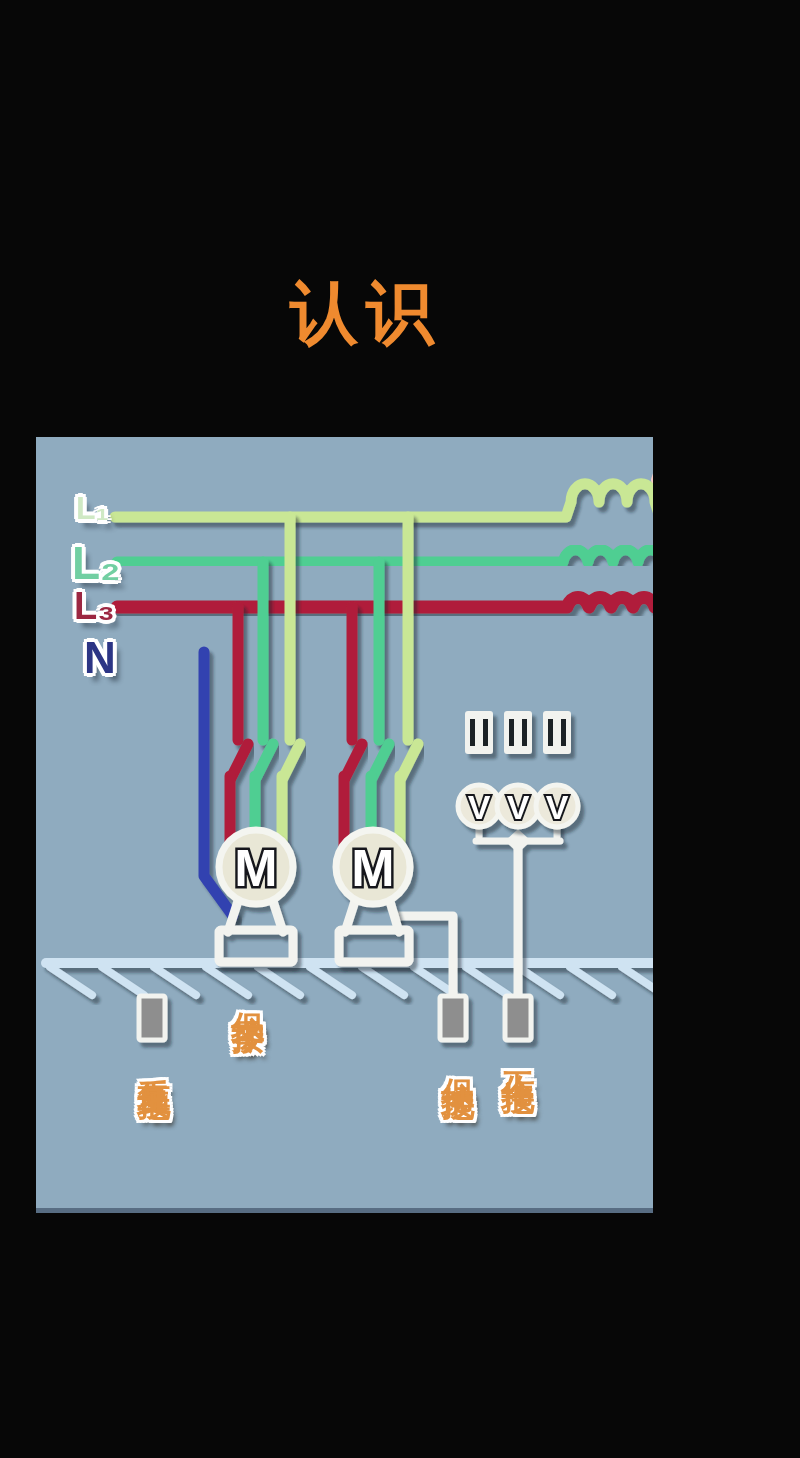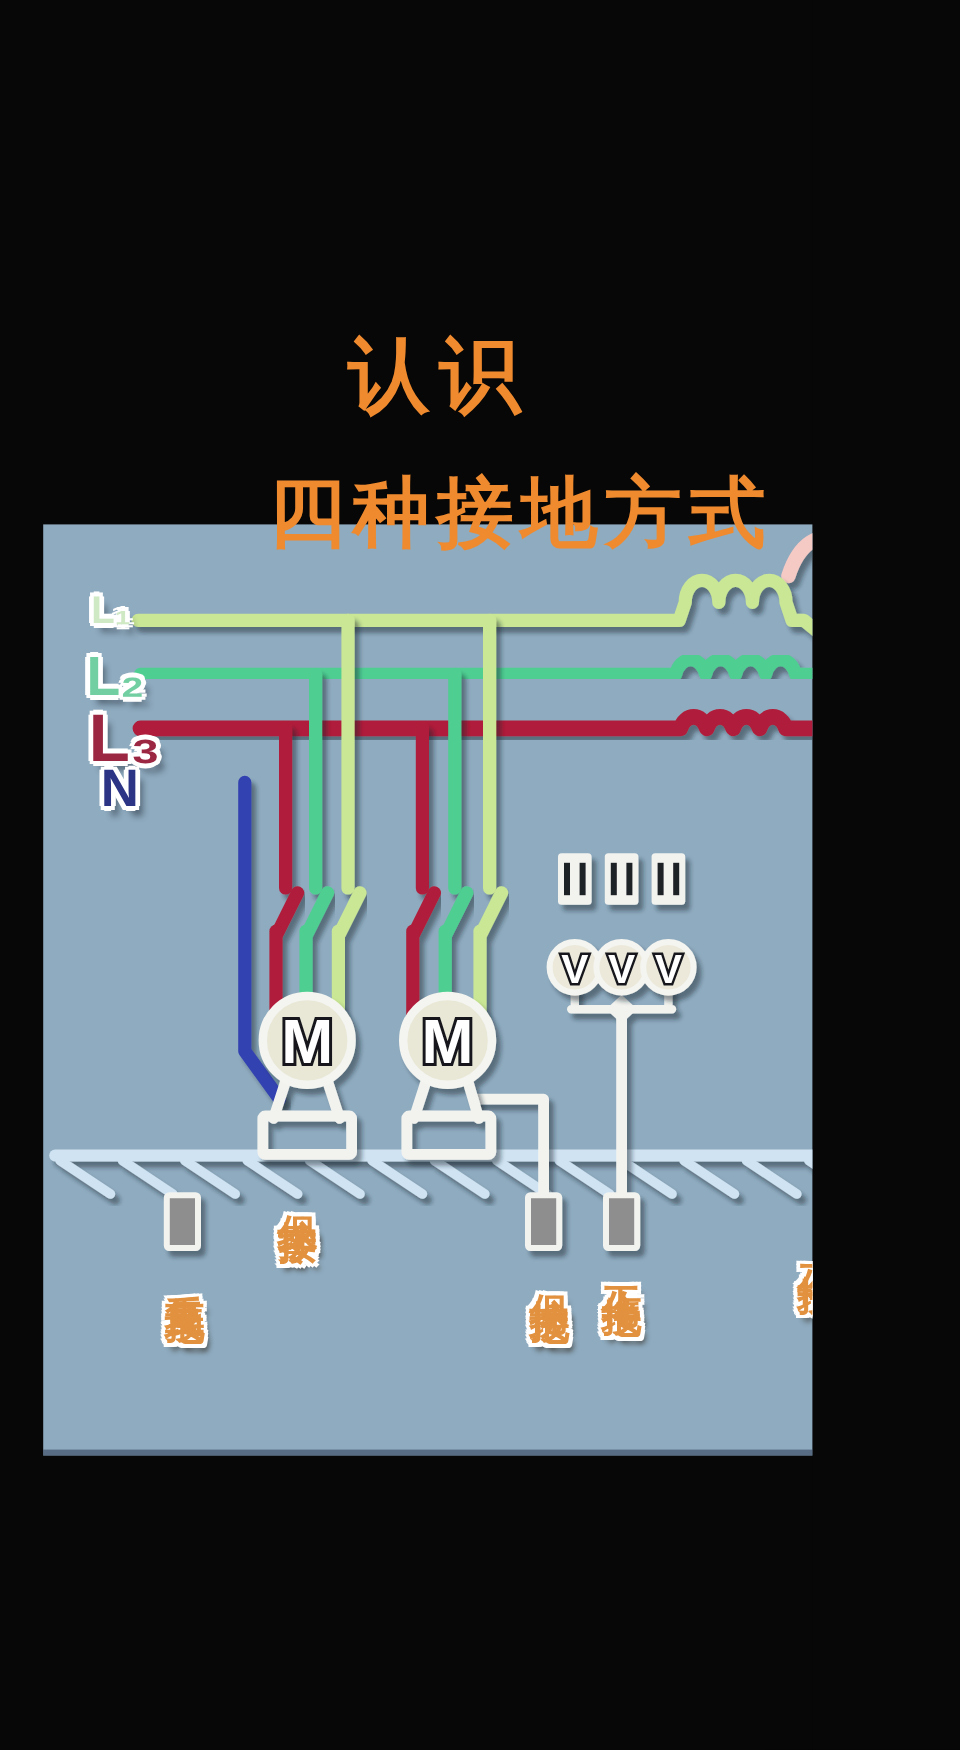--- a/index.html
+++ b/index.html
@@ -1,45 +1,44 @@
 <!DOCTYPE html>
 <html><head>
 <meta charset="utf-8">
 <style>
   html,body{margin:0;padding:0;background:#070707;}
   .stage{position:relative;width:653px;height:1458px;background:#070707;overflow:hidden;
-         font-family:"Liberation Sans","DejaVu Sans",sans-serif;padding-left:24px;}
+         font-family:"Liberation Sans","DejaVu Sans",sans-serif;}
   .title{position:absolute;color:#ef8a2f;font-weight:800;white-space:nowrap;z-index:5;}
   .t1{left:290px;top:268px;font-size:68px;letter-spacing:8px;}
   .t2{left:224px;top:384px;font-size:64px;letter-spacing:6px;}
   svg{position:absolute;left:0;top:0;z-index:1;}
   .buslab{position:absolute;font-weight:bold;z-index:4;line-height:1;
     text-shadow:-3px -3px 0 #fff,3px -3px 0 #fff,-3px 3px 0 #fff,3px 3px 0 #fff,
       -4px 0 0 #fff,4px 0 0 #fff,0 -4px 0 #fff,0 4px 0 #fff,6px 8px 5px rgba(10,20,30,.45);}
   .bl1{left:76px;top:492px;font-size:32px;color:#cfe9c4;}
   .bl2{left:72px;top:540px;font-size:46px;color:#72cfa2;}
-  .bl3{left:74px;top:587px;font-size:56px;color:#9c2742;}
+  .bl3{left:74px;top:587px;font-size:38px;color:#9c2742;}
   .bln{left:84px;top:636px;font-size:44px;color:#2c3585;}
   .glabel{position:absolute;writing-mode:vertical-rl;text-orientation:upright;
     font-weight:bold;font-size:33px;color:#e2913f;letter-spacing:3px;z-index:4;line-height:1;
     text-shadow:-3px -3px 0 #fff,3px -3px 0 #fff,-3px 3px 0 #fff,3px 3px 0 #fff,
       -3px 0 0 #fff,3px 0 0 #fff,0 -3px 0 #fff,0 3px 0 #fff,4px 6px 4px rgba(45,40,30,.5);}
   .g1{left:138px;top:1052px;}
   .g2{left:232px;top:986px;}
   .g3{left:442px;top:1052px;}
   .g4{left:502px;top:1046px;}
   .g5{left:665px;top:1028px;}
 </style>
 </head>
 <body>
 
 <div class="stage">
 
   <div class="title t1">认识</div>
-  <div class="title t2">四种接地方式</div>
 
   <svg width="800" height="1458" viewBox="0 0 800 1458">
     <defs>
       <filter id="sh" x="-30%" y="-30%" width="160%" height="160%">
         <feDropShadow dx="4" dy="5" stdDeviation="1.6" flood-color="#17222e" flood-opacity="0.45"></feDropShadow>
       </filter>
     </defs>
 
     <rect x="36" y="437" width="746" height="776" fill="#8fabbf"></rect>
     <rect x="36" y="1208" width="746" height="5" fill="#2c3a52" opacity="0.55"></rect>

